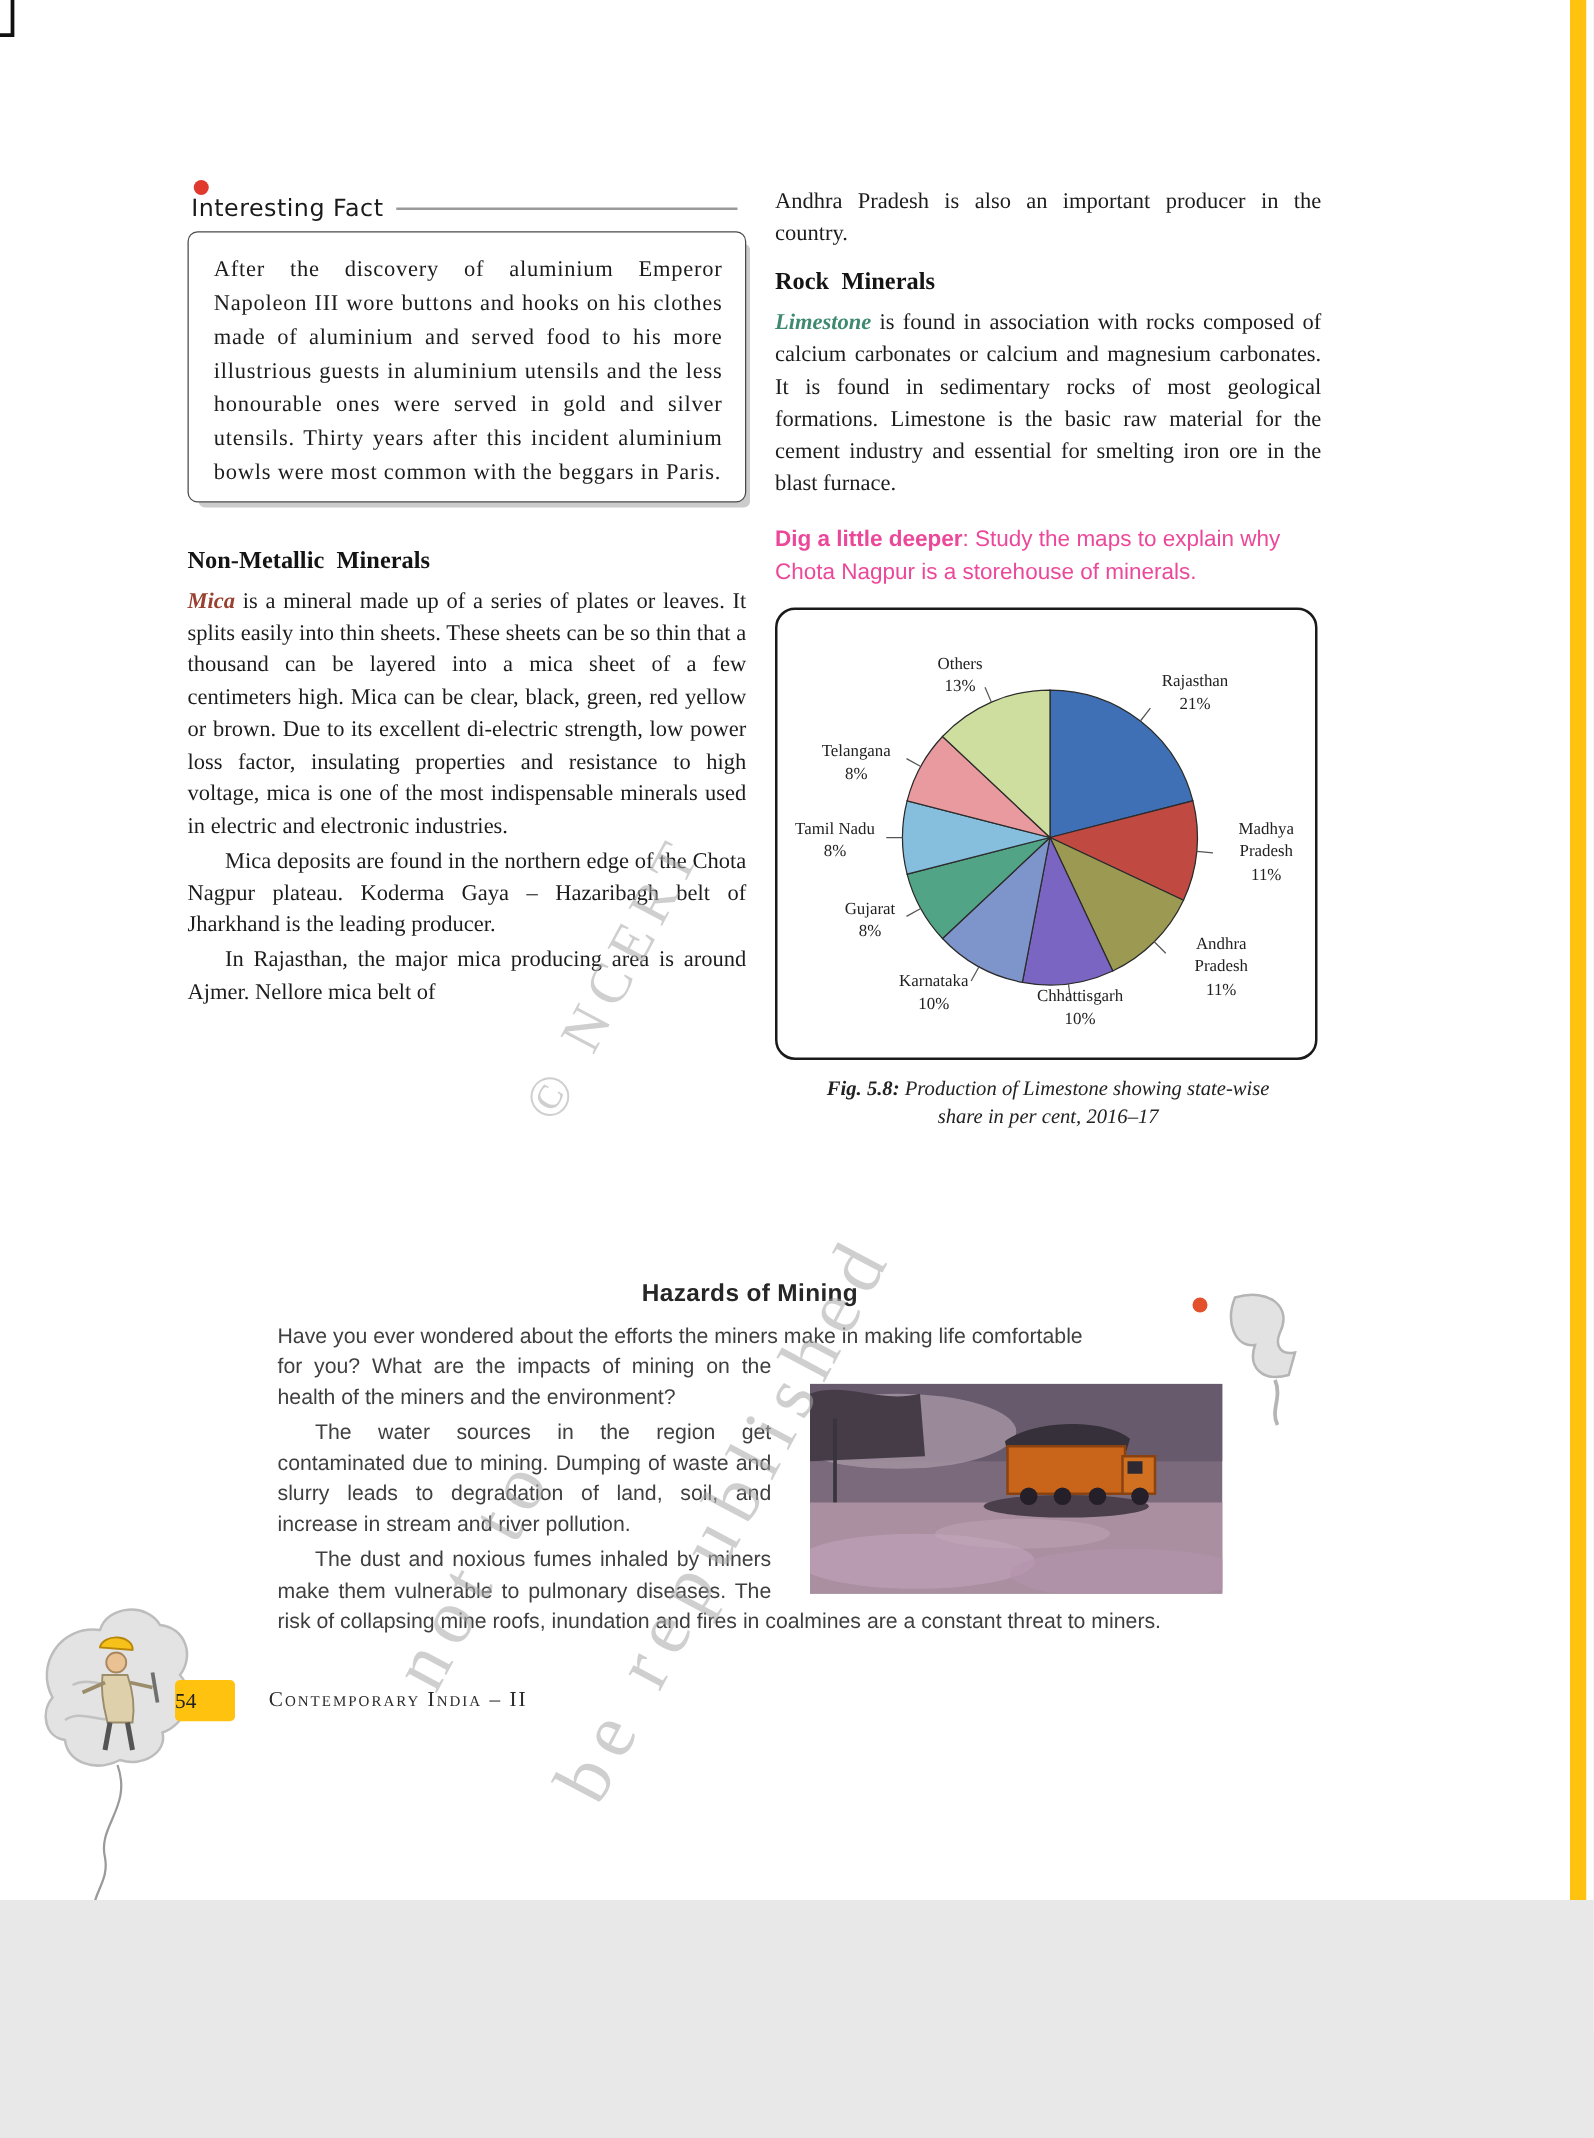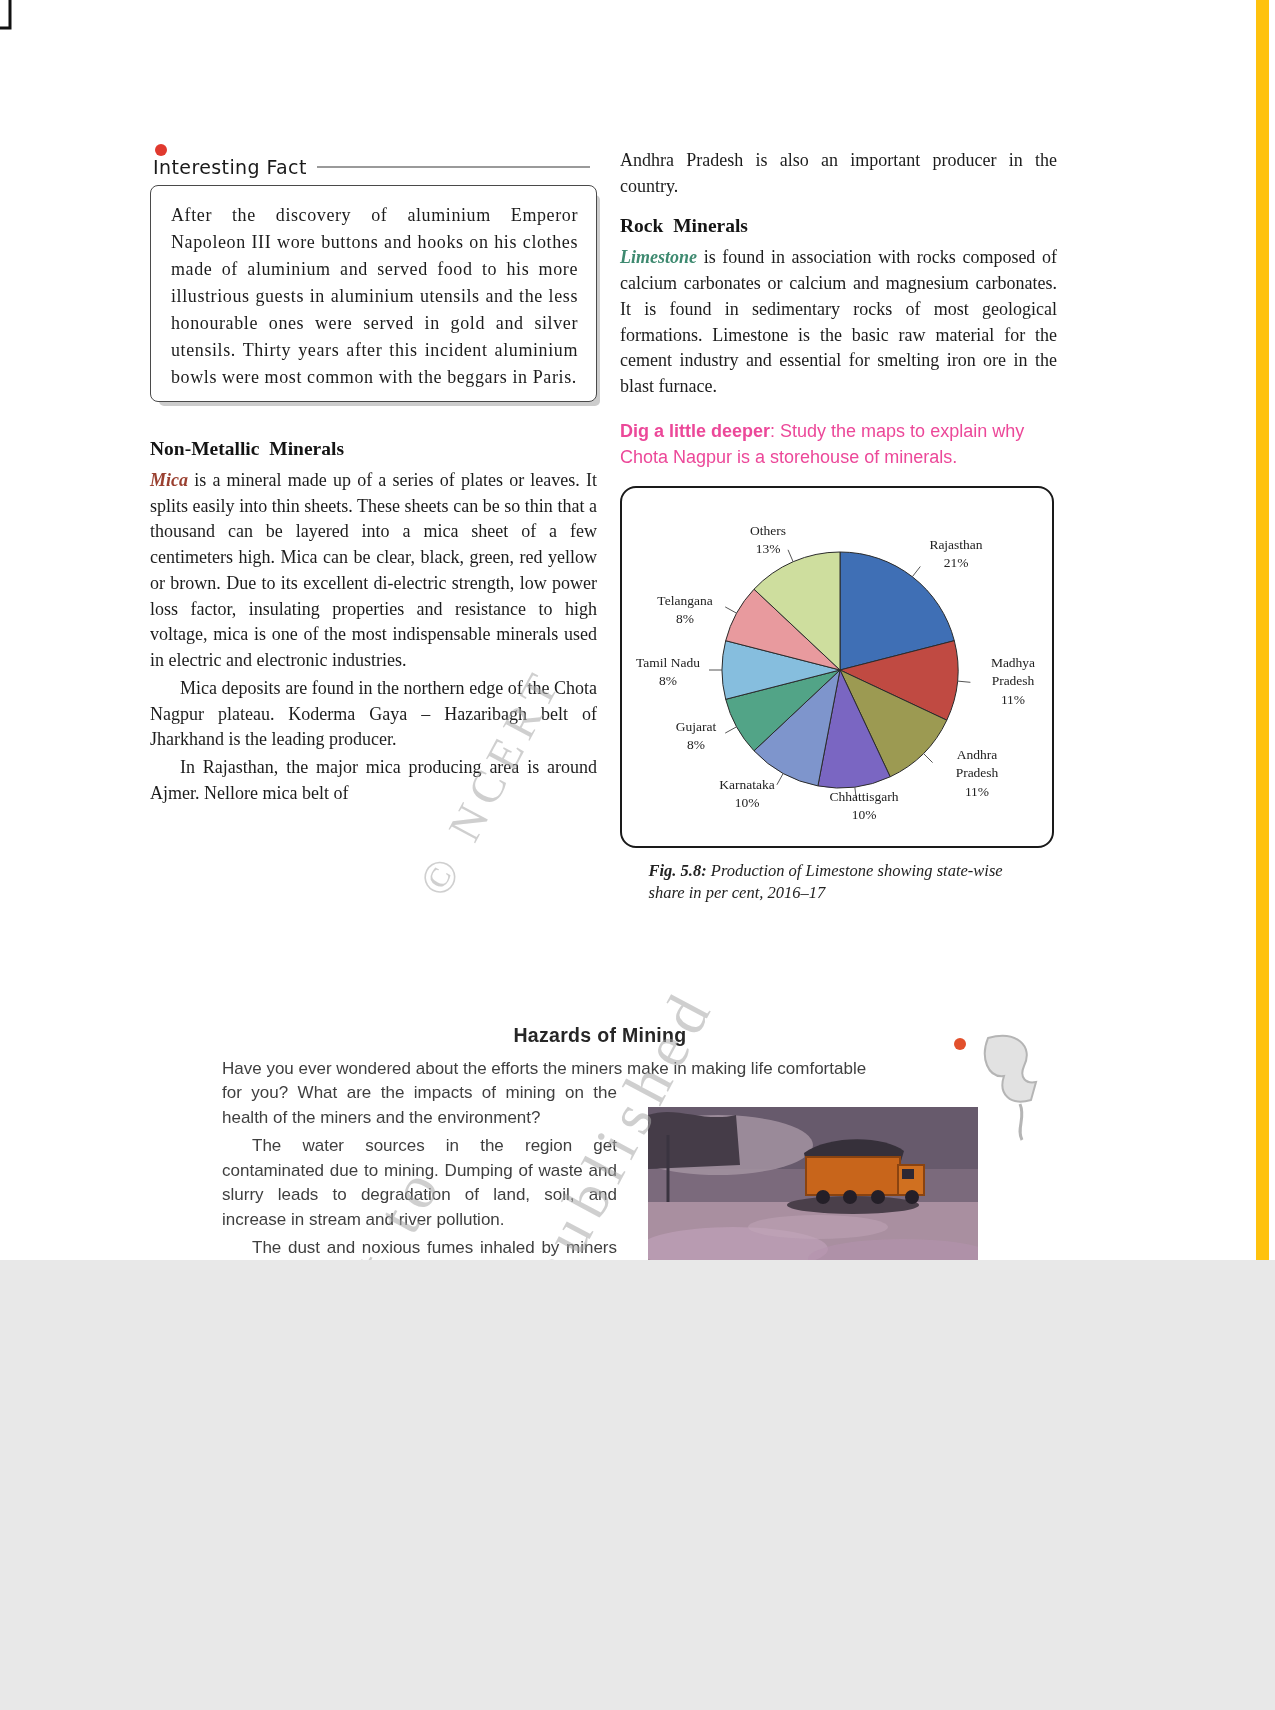--- a/index.html
+++ b/index.html
@@ -1,16 +1,16 @@
 <!DOCTYPE html>
 <html><head>
 <meta charset="utf-8">
 <style>
   html,body{margin:0;padding:0;background:#e8e8e8;}
-  .page{position:relative;width:1275px;height:1260px;background:#ffffff;overflow:hidden;
+  .page{position:relative;width:1275px;height:1520px;background:#ffffff;overflow:hidden;
         font-family:"Liberation Serif",serif;color:#1c1c1c;margin:0 auto;}
 
   
   .corner-mark{position:absolute;left:0;top:0;}
   .right-strip{position:absolute;top:0;bottom:0;right:6px;width:13px;background:#ffc20e;}
   .bottom-bar{position:absolute;left:218px;top:1627px;width:732px;height:33px;background:#ffc20e;
               text-align:center;line-height:33px;font-size:16.5px;color:#111;}
 
   
   .left-col{position:absolute;left:150px;top:185px;width:447px;}
@@ -32,21 +32,21 @@
   .dig-deeper{margin:18px 0 16px;font-family:"Liberation Sans",sans-serif;font-size:18px;
               line-height:1.45;color:#ec4899;}
   .dig-deeper strong{font-weight:700;}
 
   
   .fig58{margin:0;}
   .chart-box{position:relative;width:430px;height:358px;border:2.5px solid #1a1a1a;border-radius:16px;background:#fff;}
   #pie-svg{position:absolute;left:0;top:0;}
   .pie-lbl{position:absolute;font-size:13.5px;line-height:1.35;color:#222;text-align:center;}
   .pie-lbl .nm,.pie-lbl .pct{display:block;}
-  .caption{display:block;margin:12px auto 0;font-style:italic;font-size:16.5px;line-height:1.35;color:#222;}
+  .caption{display:block;margin:12px auto 0;text-align:center;font-style:italic;font-size:16.5px;line-height:1.35;color:#222;}
   .cap-lead{font-weight:700;font-style:italic;}
   .fig58 .caption{width:380px;}
 
   
   .hazards{position:absolute;left:222px;top:1024px;width:756px;font-family:"Liberation Sans",sans-serif;color:#3f3f3f;}
   .hz-heading{margin:0 0 10px;text-align:center;font-size:19.5px;font-weight:700;color:#262626;letter-spacing:.3px;}
   .hz-p{margin:0 0 4px;font-size:17px;line-height:1.44;text-align:justify;}
   .hz-indent{text-indent:30px;}
   .fig59{float:right;width:345px;margin:26px 0 4px 16px;}
   .fig59 svg{display:block;margin-left:15px;}

